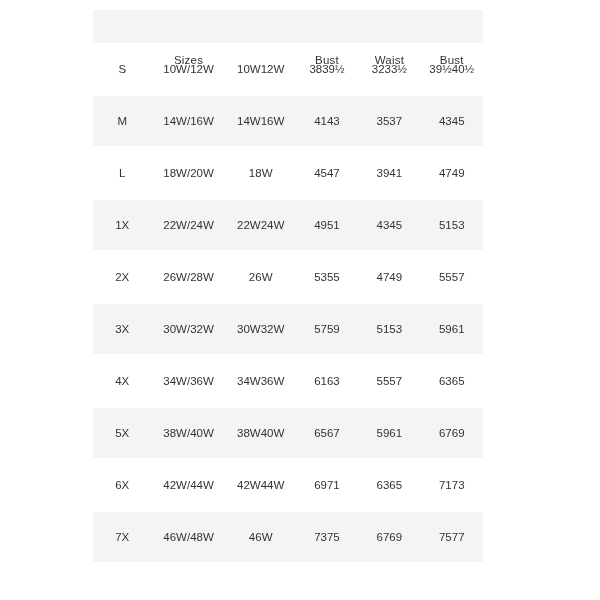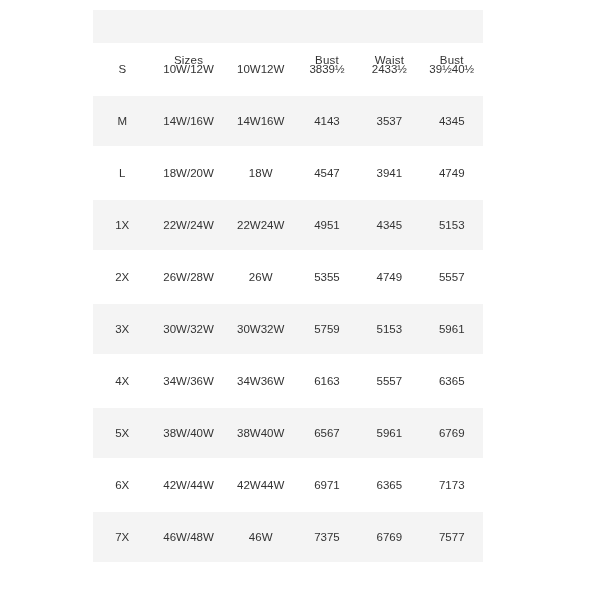--- a/index.html
+++ b/index.html
@@ -84,21 +84,21 @@
           <div class="cell">10W/12W</div>
           <div class="cell stack">
             <div class="line">10W</div>
             <div class="line">12W</div>
           </div>
           <div class="cell stack">
             <div class="line">38</div>
             <div class="line">39½</div>
           </div>
           <div class="cell stack">
-            <div class="line">24</div>
+            <div class="line">32</div>
             <div class="line">33½</div>
           </div>
           <div class="cell stack">
             <div class="line">39½</div>
             <div class="line">40½</div>
           </div>
         </div>
         <div class="grid-row data-row alt">
           <div class="cell">M</div>
           <div class="cell">14W/16W</div>

